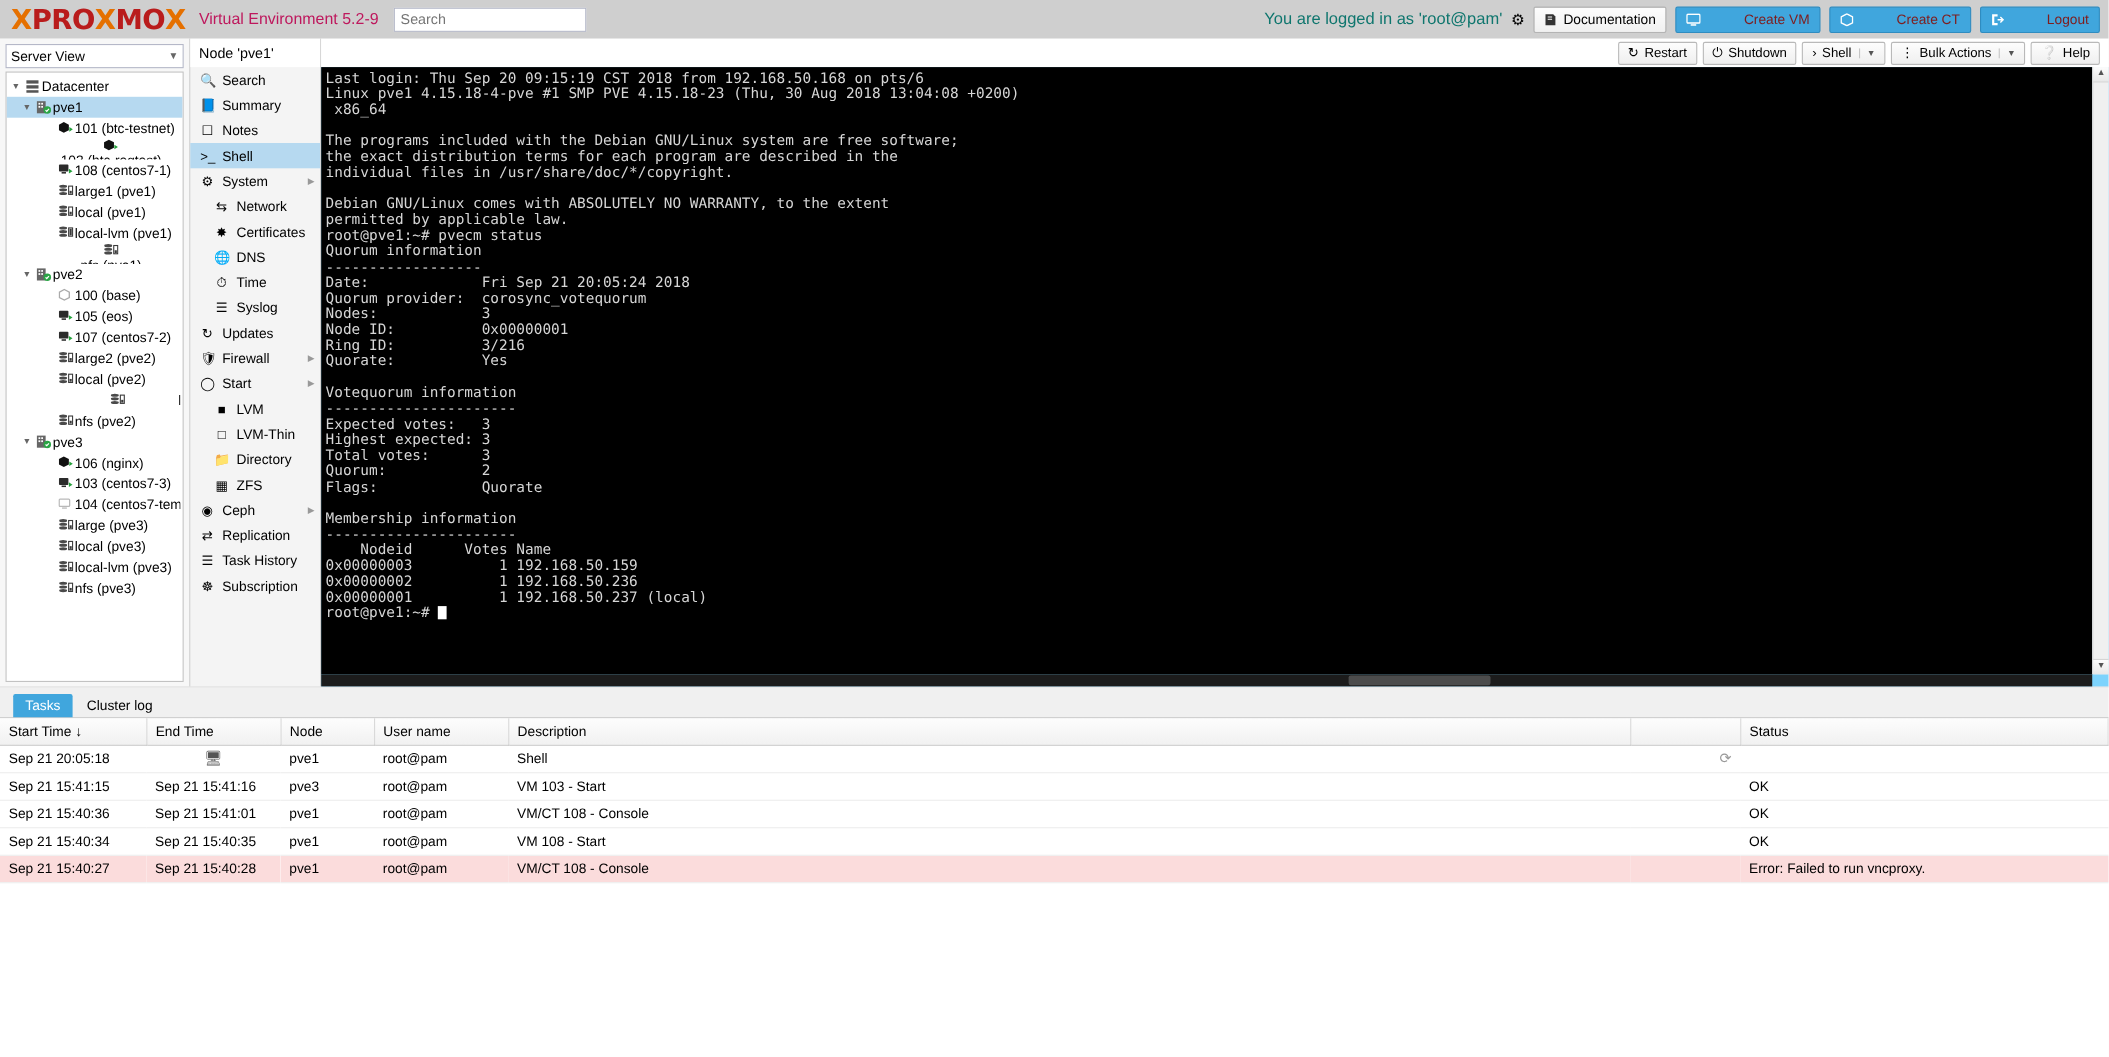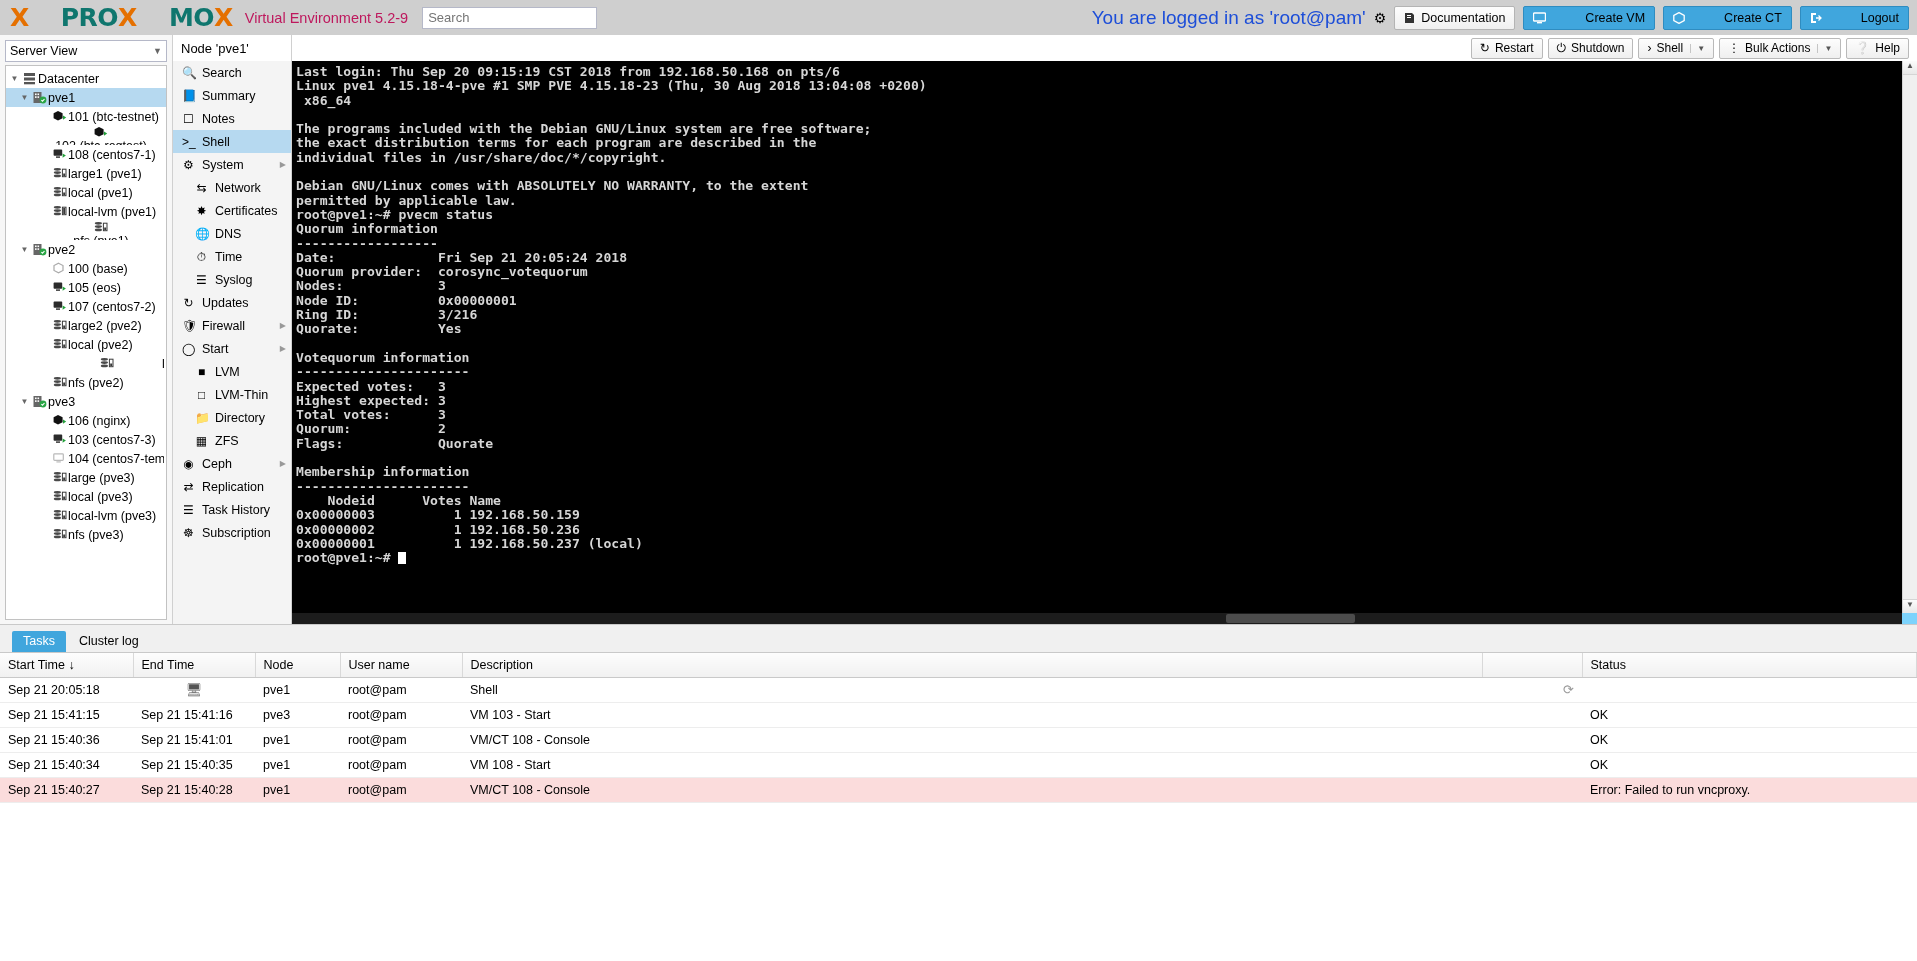--- a/index.html
+++ b/index.html
@@ -22,54 +22,54 @@
     padding: 0 8px 0 10px;
     position: relative;
   }
   .logo {
     display: flex; align-items: center;
     font-size: 25px; font-weight: bold;
     letter-spacing: -0.5px;
     font-family: "DejaVu Sans", sans-serif;
   }
   .logo .o { color: #e57000; }
-  .logo .d { color: #0f766e; margin-left: 32px; }
+  .logo .d { color: #b91c1c; }
   .ve-title {
     margin-left: 12px;
     font-size: 14.5px;
     color: #be185d;
   }
   #search-input {
     margin-left: 14px;
     width: 175px; height: 22px;
     border: 1px solid #b5b8c8;
     background: #fff;
     font-size: 13px;
     padding: 2px 5px;
     color: #777;
     font-family: "Liberation Sans", sans-serif;
   }
   .header-right {
     margin-left: auto;
     display: flex; align-items: center; gap: 8px;
   }
-  .loggedin { font-size: 19px; color: #1d4ed8; }
+  .loggedin { font-size: 15px; color: #0f766e; }
   .gear { font-size: 14px; cursor: pointer; }
   .hbtn {
     display: inline-flex; align-items: center; gap: 5px;
     height: 24px; padding: 0 9px;
     border: 1px solid #b4b4b4;
     background: linear-gradient(#fdfdfd,#f0f0f0);
     font-size: 12.5px; border-radius: 2px;
     cursor: pointer; white-space: nowrap;
   }
   .hbtn.blue {
     background: #40a6dd;
     border-color: #2f8cc0;
-    color: #000000;
+    color: #7f1d1d;
     gap: 39px;
   }
   .hbtn svg { display:block; }
 
   
   #body-wrap { display: flex; height: 589px; }
 
   
   #left-col { width: 172px; border-right: 0; background: #f7f7f7; }
   #viewselect {
@@ -137,21 +137,21 @@
   }
   .tbtn {
     display: inline-flex; align-items: center; gap: 5px;
     height: 21px; padding: 0 8px;
     border: 1px solid #b9b9b9;
     background: linear-gradient(#fdfdfd,#efefef);
     font-size: 12px; border-radius: 2px; cursor: pointer;
     white-space: nowrap;
   }
   .tbtn .split { border-left: 1px solid #c5c5c5; padding-left:6px; margin-left:2px; font-size:8px; color:#555;}
-  #term-outer { flex:1; position: relative; background:#7dd3fc; margin:0;font-weight:bold; }
+  #term-outer { flex:1; position: relative; background:#7dd3fc; margin:0; }
   #term {
     position:absolute; left:0; top:0; right:15px; bottom:11px;
     background: #000; color: #d6d6d6;
     font-family: "DejaVu Sans Mono", "Liberation Mono", monospace;
     font-size: 13.1px;
     line-height: 14.3px;
     padding: 4px 0 0 4px;
     white-space: pre;
     overflow: hidden;
   }

